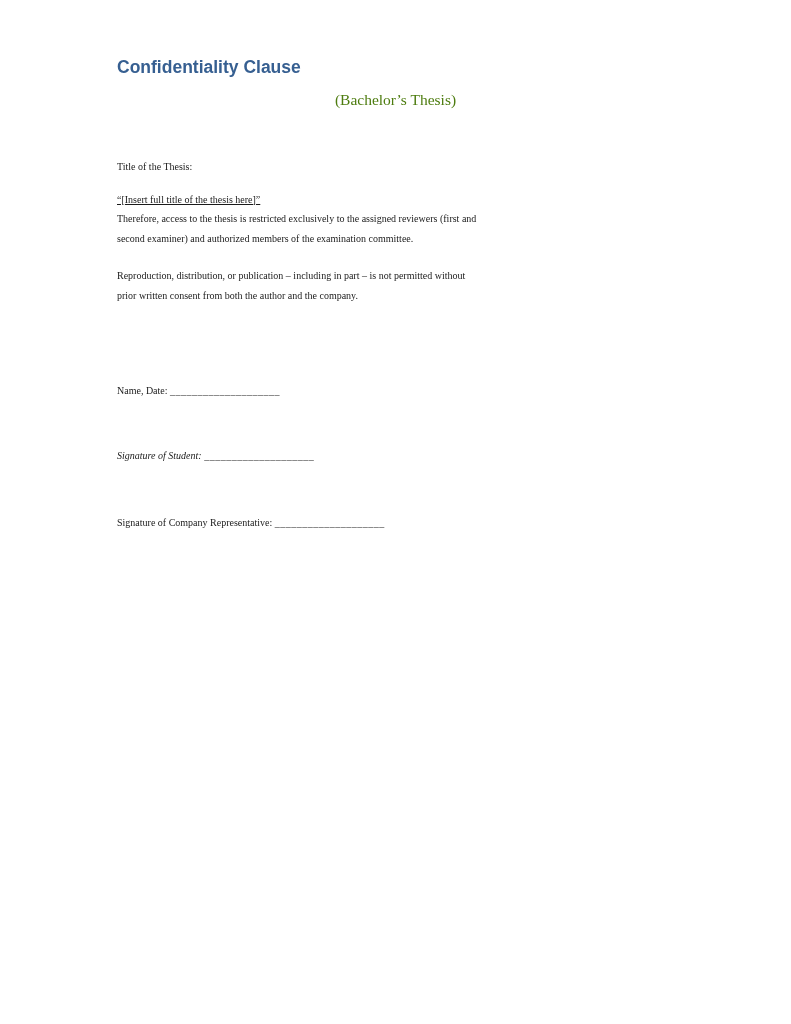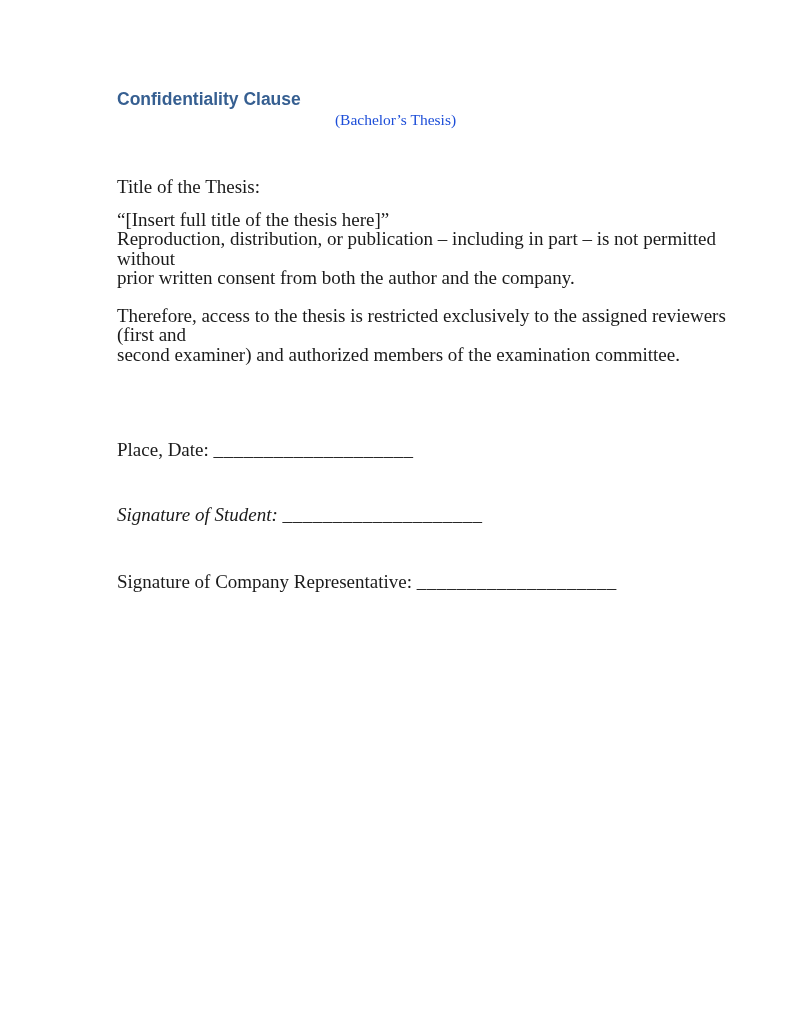--- a/index.html
+++ b/index.html
@@ -6,51 +6,52 @@
     margin: 0;
     padding: 0;
     background: #ffffff;
   }
   .page {
     position: relative;
     width: 791px;
     height: 1024px;
     background: #ffffff;
     box-sizing: border-box;
-    padding-top: 88px;
+    padding-top: 56px;
     overflow: hidden;
     font-family: "Liberation Serif", "DejaVu Serif", serif;
     color: #1a1a1a;
   }
   .doc-title {
     margin: 0 0 0 117px;
     font-family: "Liberation Sans", "DejaVu Sans", sans-serif;
     font-weight: 700;
     font-size: 17.5px;
     line-height: 22px;
     color: #365F91;
   }
   .doc-subtitle {
-    margin: 0 0 0 0;
+    margin: 12px 0 0 0;
     text-align: center;
     font-size: 15.5px;
     line-height: 20px;
-    color: #1d4ed8;
+    color: #4d7c0f;
   }
   .content {
     box-sizing: border-box;
     padding: 0 50px 0 117px;
-    font-size: 19px;
+    font-size: 10px;
     line-height: 19.5px;
   }
   .thesis-title-label {
     margin: 47px 0 0 0;
   }
   .thesis-title-placeholder {
     margin: 13px 0 0 0;
+    text-decoration: underline;
   }
   .para {
     margin: 0 0 18px 0;
     white-space: pre-wrap;
   }
   .para.first {
     margin-top: 44px;
   }
   .sig-row {
     margin: 0;
@@ -79,27 +80,27 @@
 
   <div class="doc-subtitle">(Bachelor’s Thesis)</div>
 
   <div class="content">
 
     <p class="thesis-title-label">Title of the Thesis:</p>
 
     <p class="thesis-title-placeholder">“[Insert full title of the thesis here]”</p>
 
 
+    <p class="para">Therefore, access to the thesis is restricted exclusively to the assigned reviewers (first and
+second examiner) and authorized members of the examination committee.</p>
+
     <p class="para">Reproduction, distribution, or publication – including in part – is not permitted without
 prior written consent from both the author and the company.</p>
 
-    <p class="para">Therefore, access to the thesis is restricted exclusively to the assigned reviewers (first and
-second examiner) and authorized members of the examination committee.</p>
 
-
-    <p class="sig-row place-date"><span>Place, Date:</span>&nbsp;<span class="sig-line">____________________</span></p>
+    <p class="sig-row place-date"><span>Name, Date:</span>&nbsp;<span class="sig-line">____________________</span></p>
 
     <p class="sig-row student"><span>Signature of Student:</span>&nbsp;<span class="sig-line">____________________</span></p>
 
     <p class="sig-row company"><span>Signature of Company Representative:</span>&nbsp;<span class="sig-line">____________________</span></p>
 
   </div>
 </div>
 
 </body></html>

